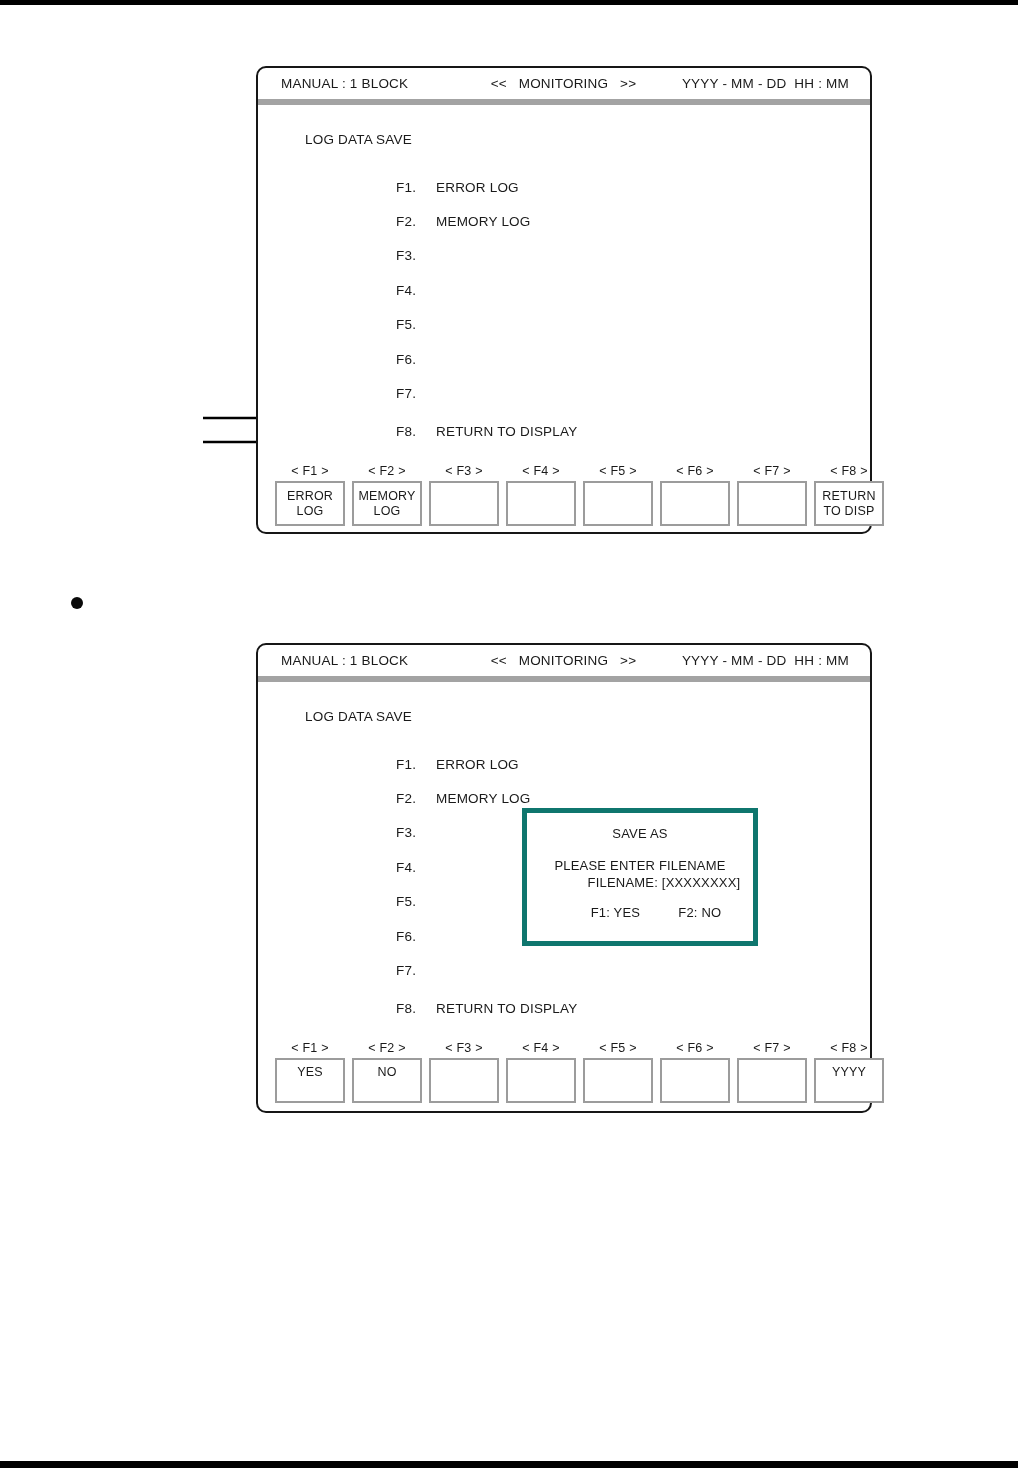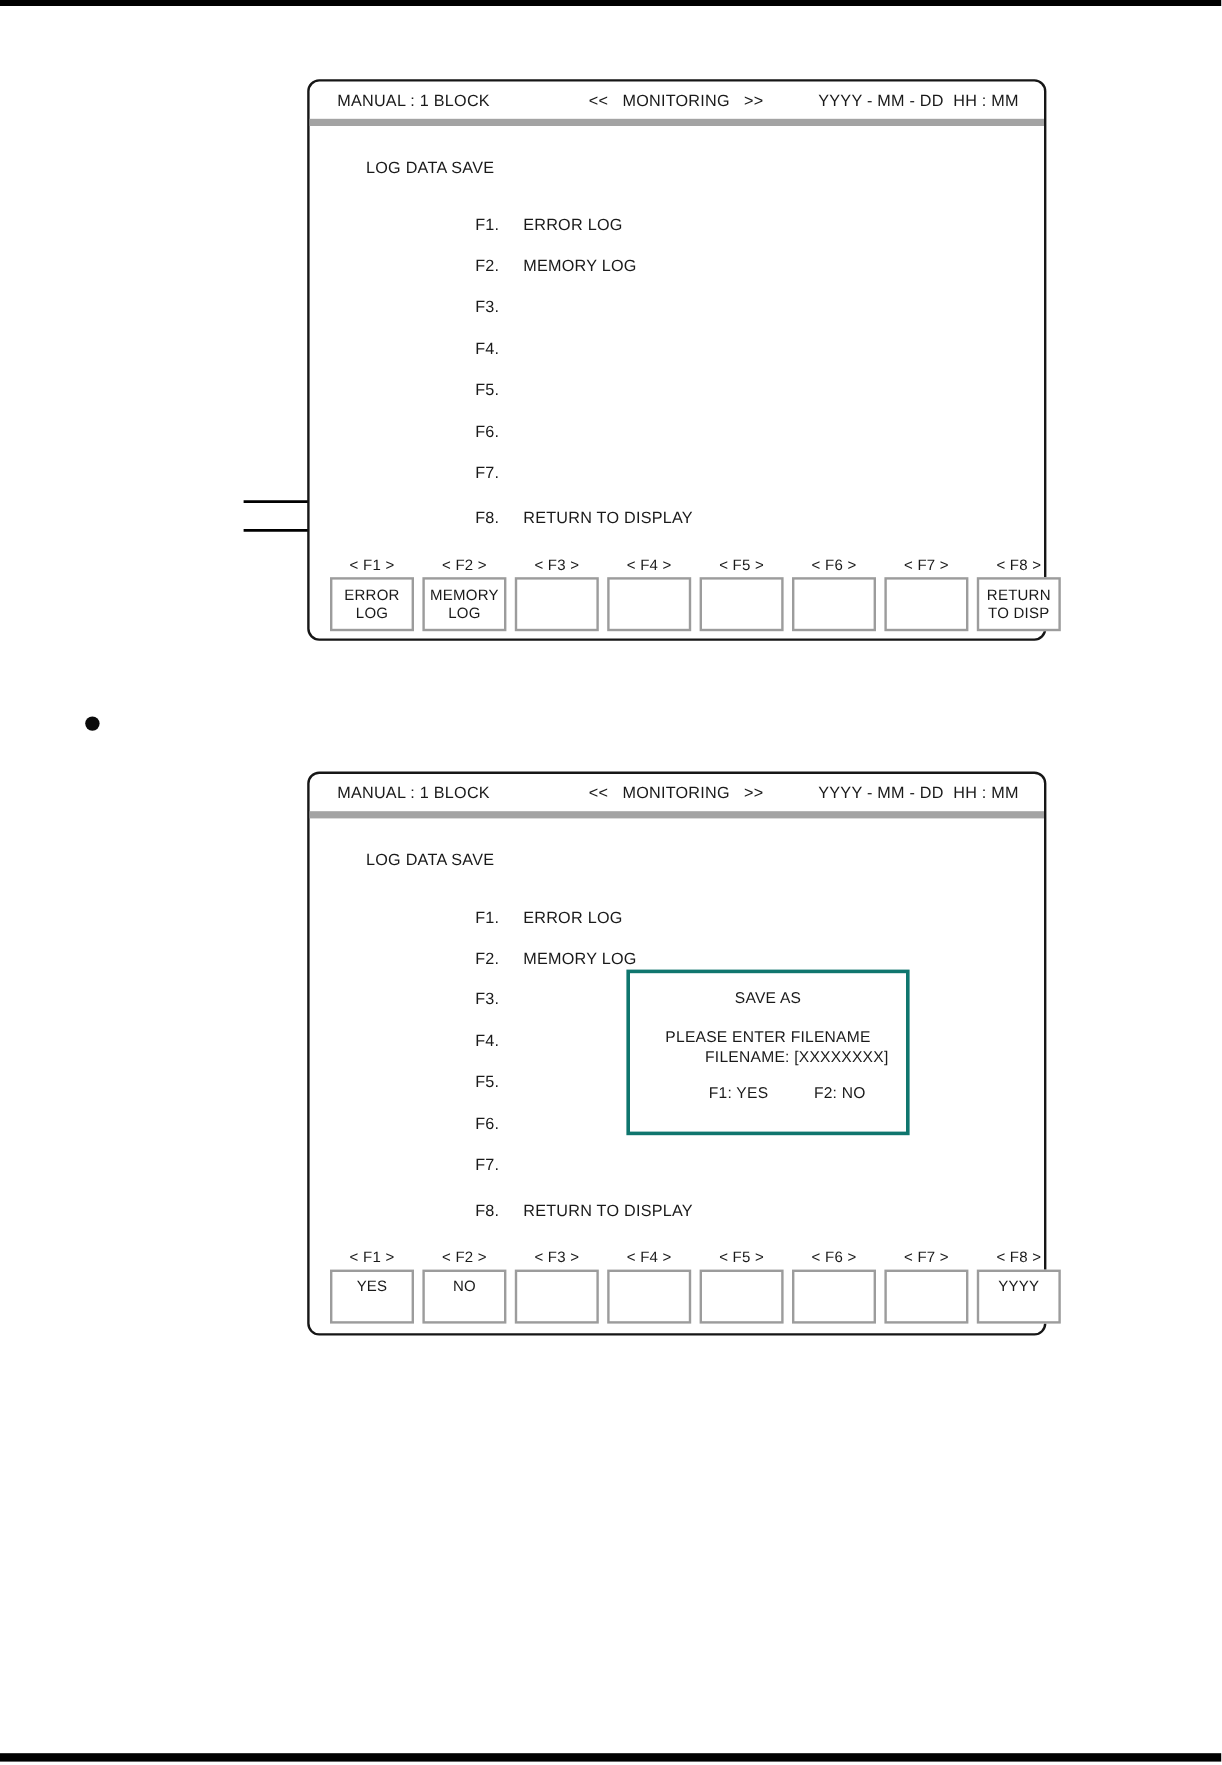--- a/index.html
+++ b/index.html
@@ -58,21 +58,21 @@
   .fkey-slot { text-align:center; font-size:12.5px; height:17px; }
   .fkey-btn {
     height:45px; box-sizing:border-box; border:2px solid #9c9c9c; background:#fff;
     display:flex; align-items:center; justify-content:center;
     text-align:center; font-size:12.5px; line-height:1.2; padding:1px;
   }
   #screen-2 .fkey-btn { align-items:flex-start; padding-top:5px; }
 
   .dialog {
     position:absolute; left:264px; top:163px; width:236px; height:138px;
-    box-sizing:border-box; border:3px solid #0f766e; background:#fff;
+    box-sizing:border-box; border:5px solid #0f766e; background:#fff;
     text-align:center; font-size:13px; z-index:2;
   }
   .dialog-title { margin-top:13px; }
   .dialog-line1 { margin-top:17px; }
   .dialog-line2 { margin-top:2px;padding-left:48px; }
   .dialog-options { margin-top:15px; display:flex; justify-content:center; gap:38px;padding-left:32px; }
 </style>
 </head>
 <body>
 

